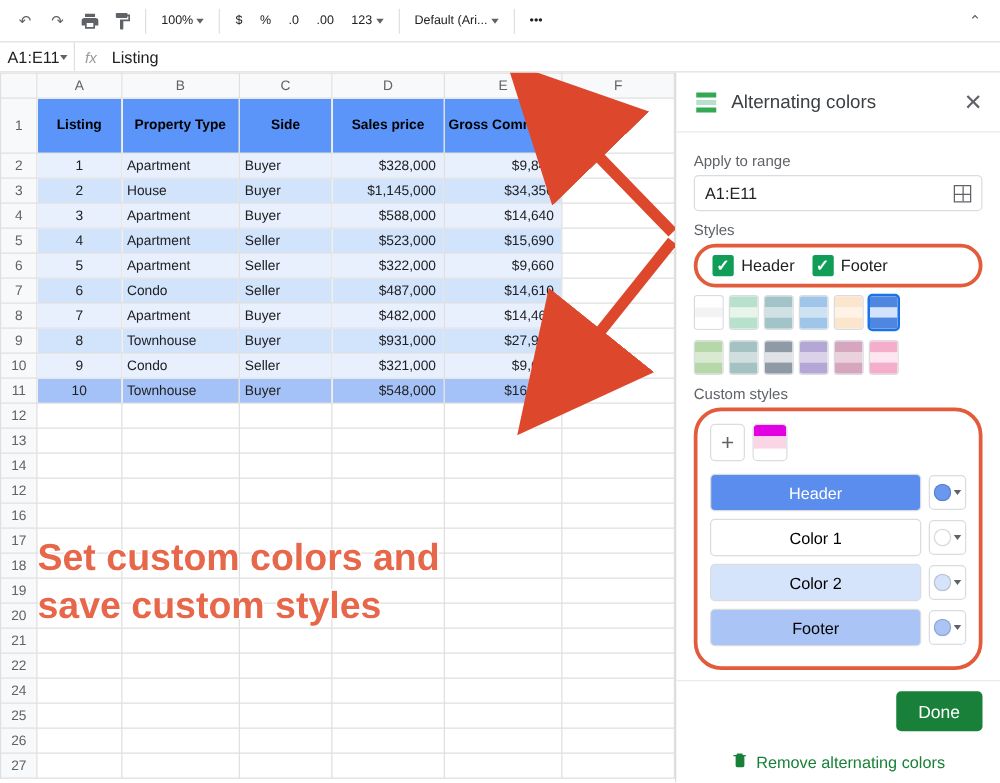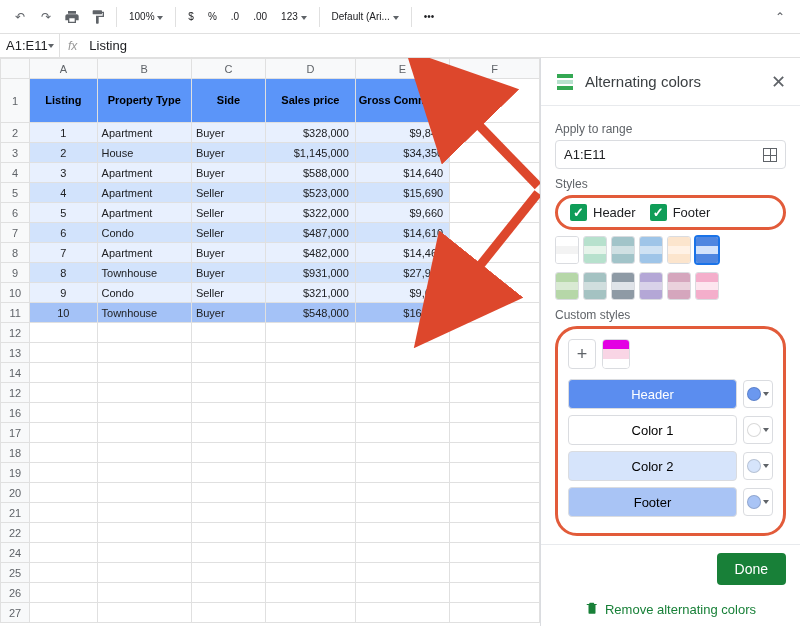--- a/index.html
+++ b/index.html
@@ -373,20 +373,21 @@
             <td></td>
             <td></td>
             <td></td>
             <td></td>
             <td></td>
             <td></td>
           </tr>
         </tbody>
       </table>
 
+    <div class="anno-text" id="anno">Set custom colors and<br>save custom styles</div>
     <svg class="arrows" width="540" height="320">
       <defs>
         <marker id="ah" markerWidth="12" markerHeight="12" refX="2" refY="6" orient="auto">
           <path d="M0,0 L12,6 L0,12 Z" fill="#dd472c"></path>
         </marker>
       </defs>
       <line x1="538" y1="128" x2="468" y2="56" stroke="#dd472c" stroke-width="9" marker-end="url(#ah)"></line>
       <line x1="538" y1="135" x2="470" y2="220" stroke="#dd472c" stroke-width="9" marker-end="url(#ah)"></line>
     </svg>
   </div>

